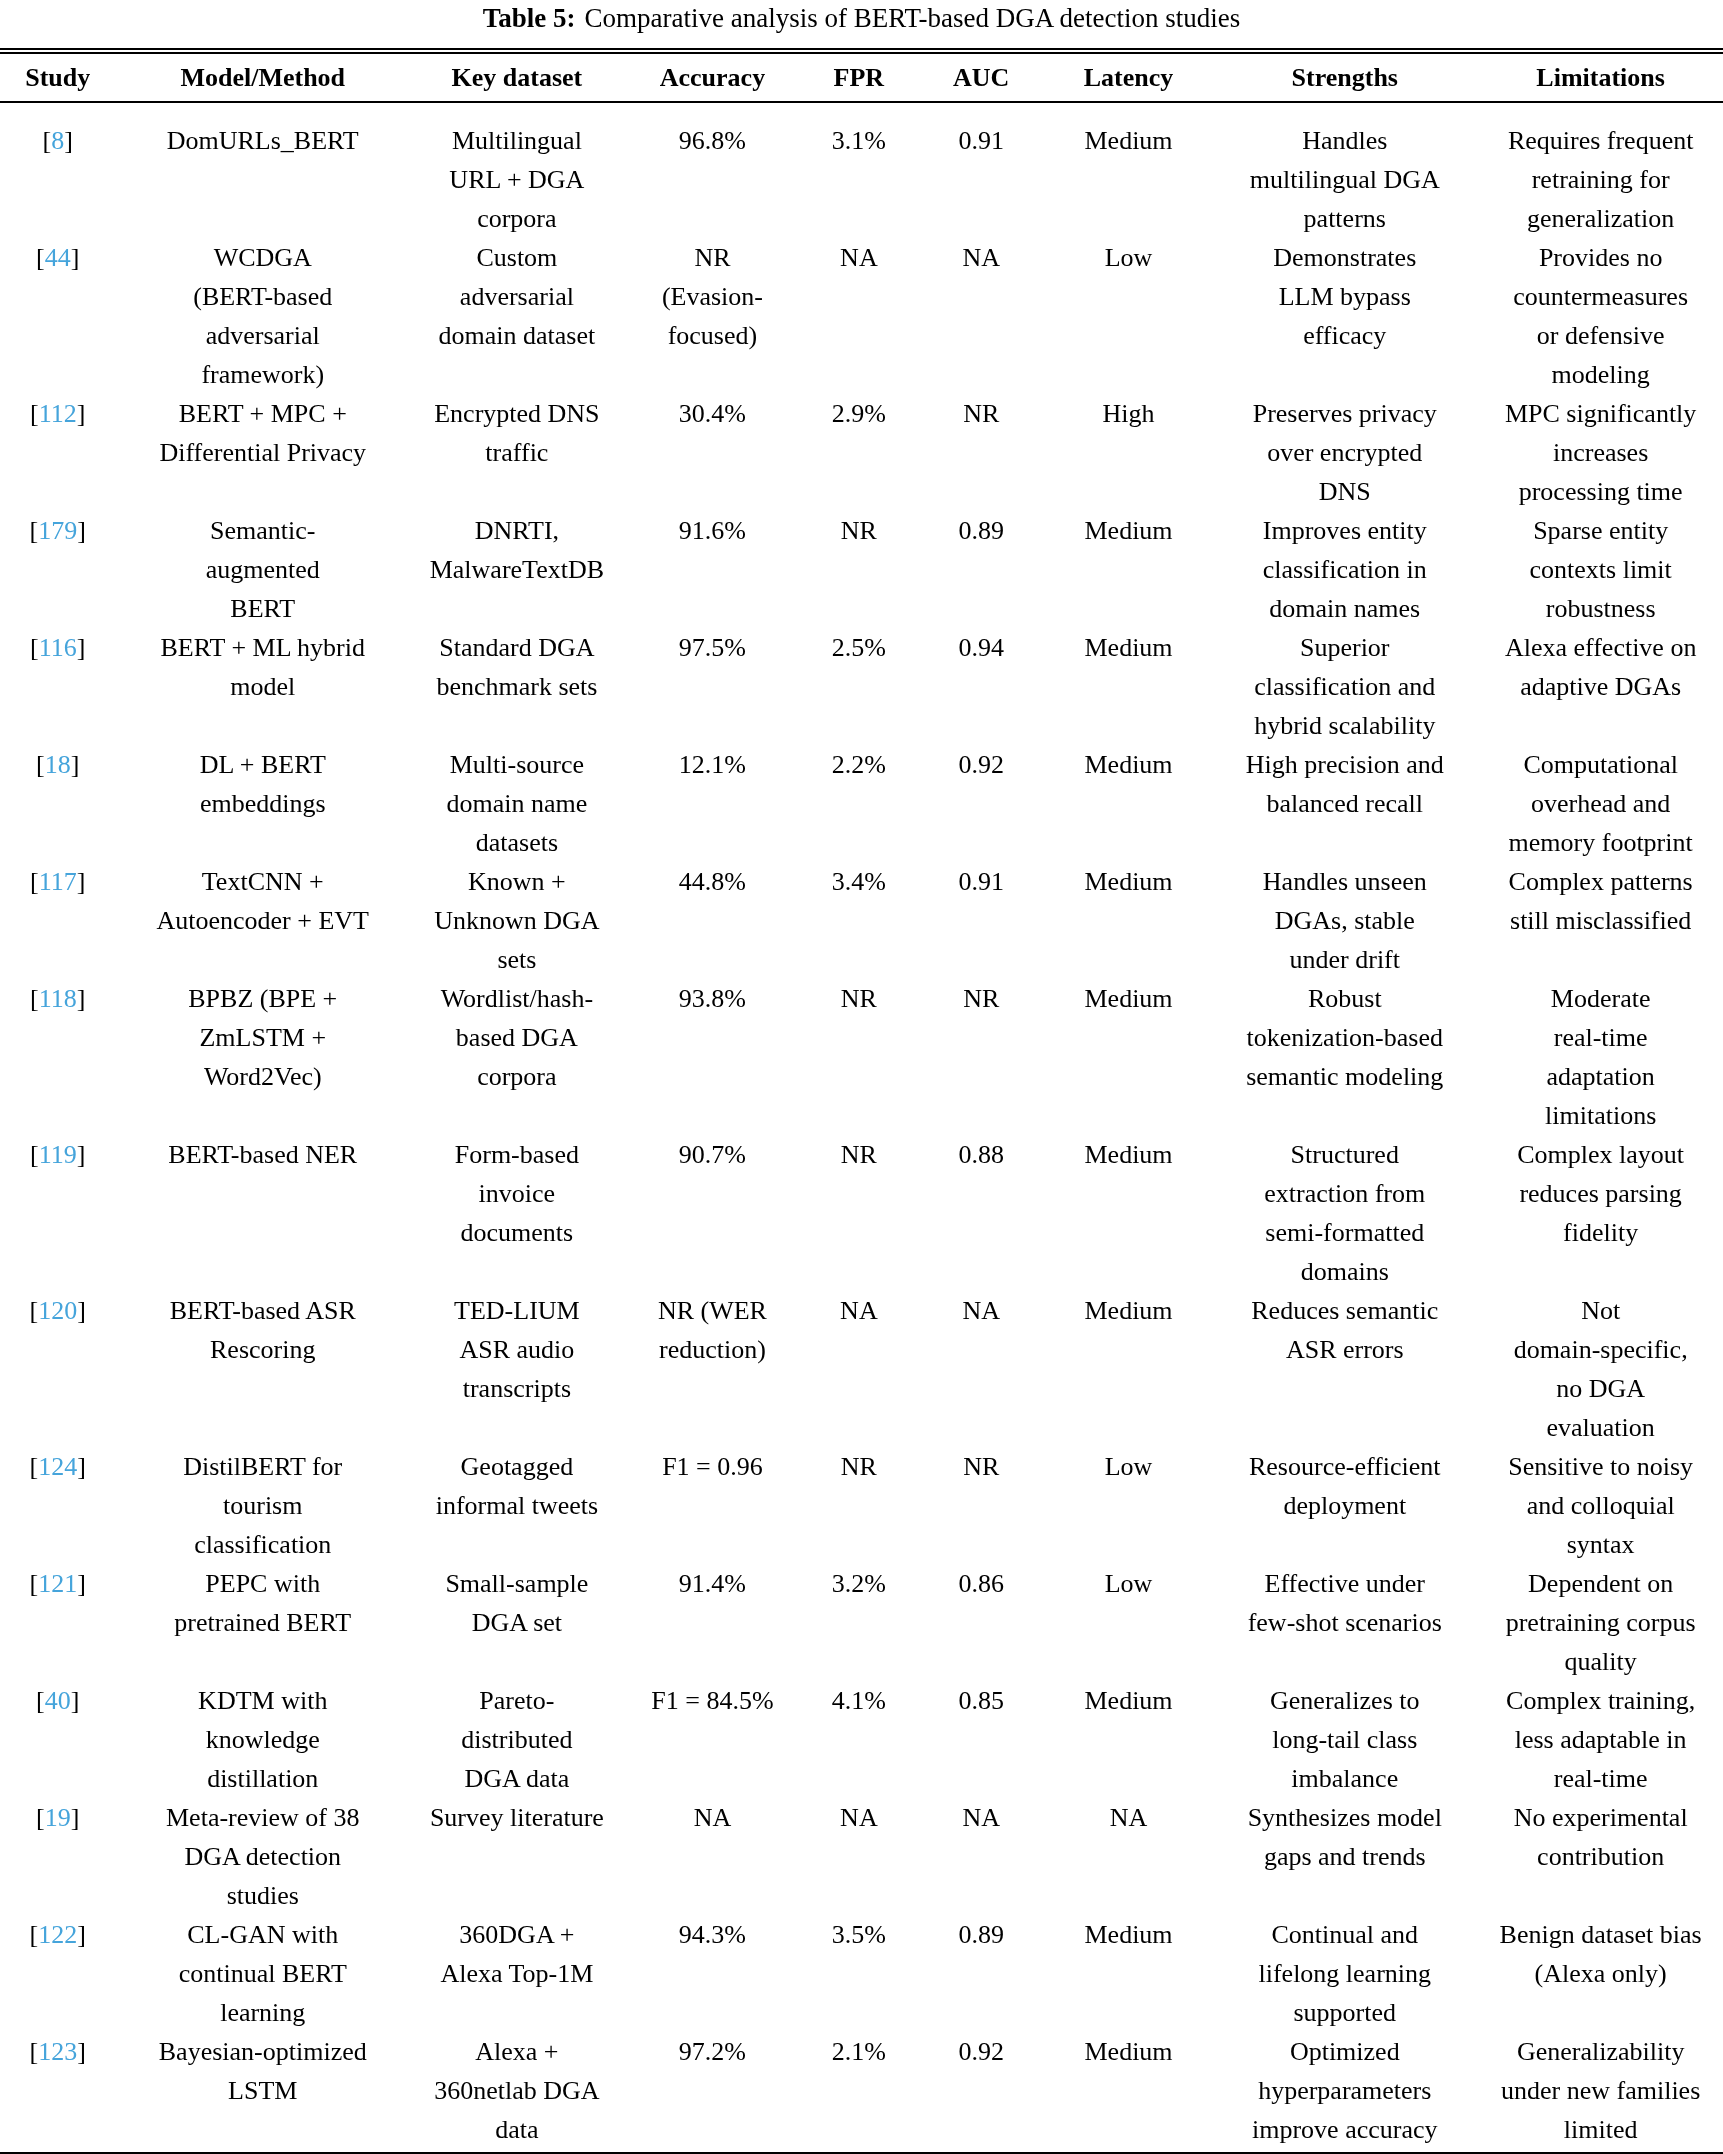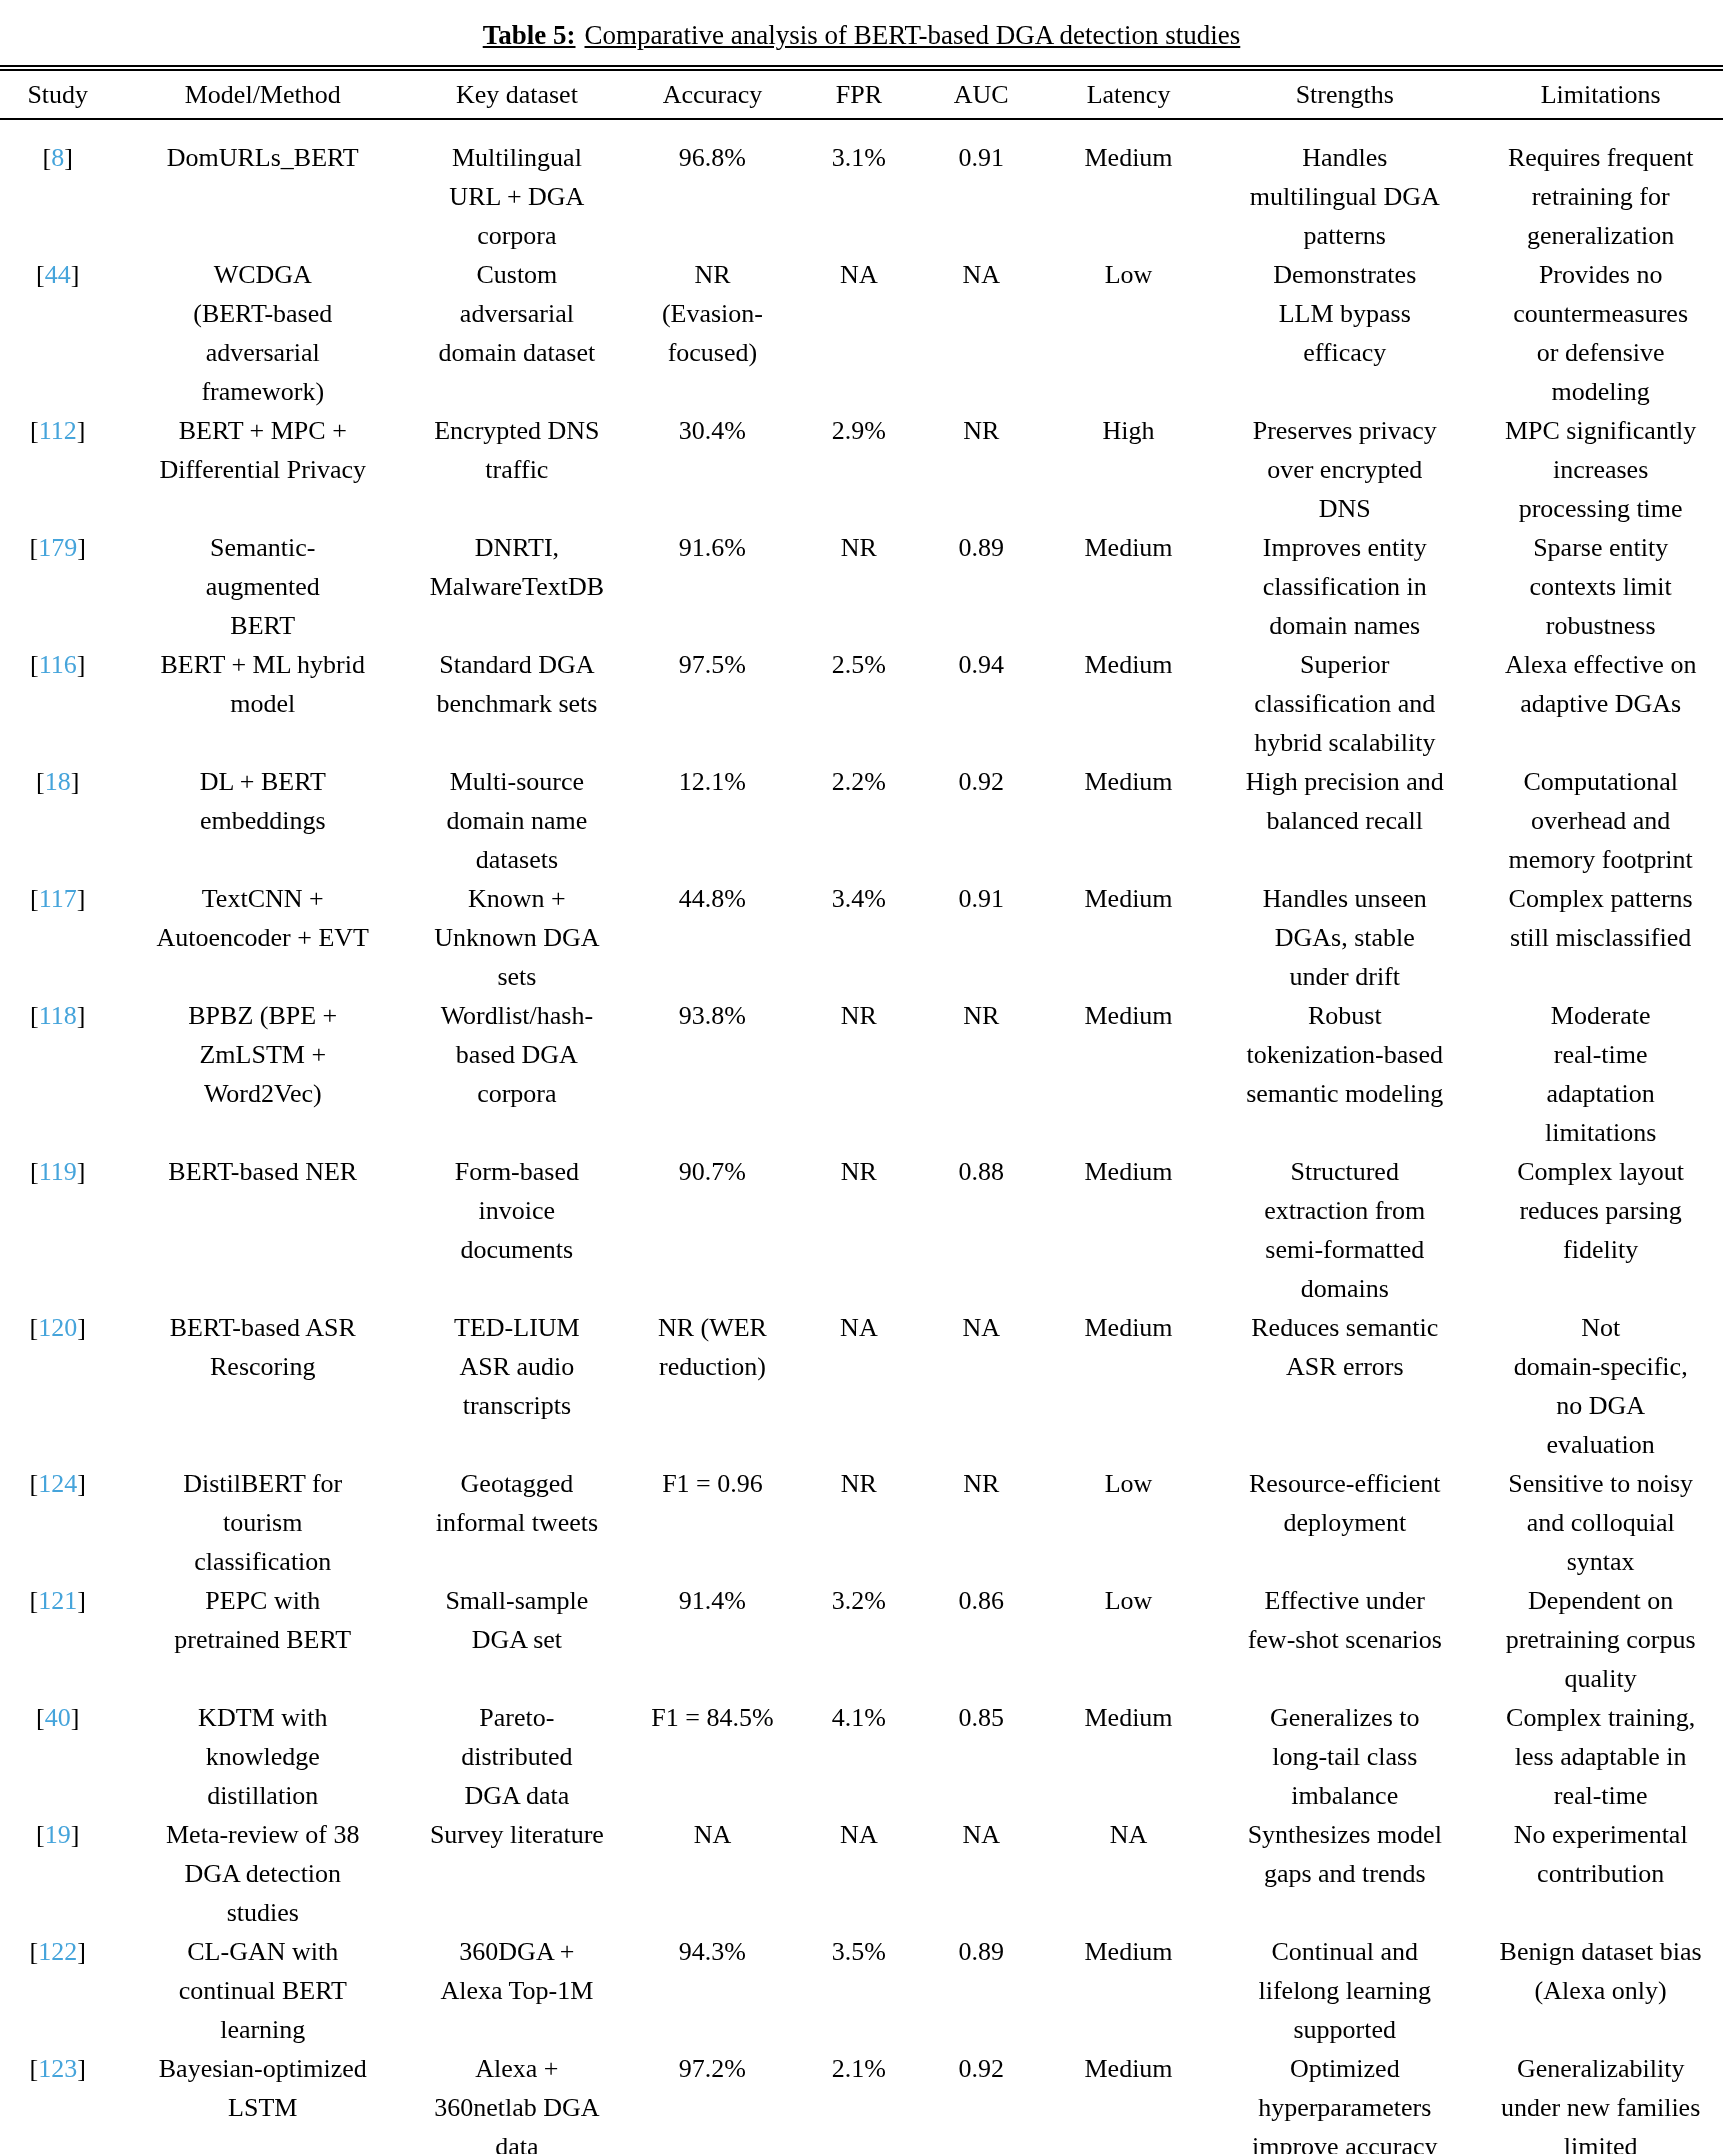--- a/index.html
+++ b/index.html
@@ -14,38 +14,37 @@
     background: #ffffff;
     color: #000000;
     font-family: "Liberation Serif", serif;
     box-sizing: border-box;
     overflow: hidden;
   }
   .caption {
     text-align: center;
     font-size: 27px;
     line-height: 32px;
-    padding-top: 19px;
+    padding-top: 2px;
     padding-bottom: 14.3px;
-    text-decoration: underline;
   }
   .caption-label {
     font-weight: bold;
     margin-right: 9px;
   }
   table.comp {
     width: 100%;
     border-collapse: collapse;
     table-layout: fixed;
     border-top: 6.2px double #000;
     border-bottom: 7.1px double #000;
     font-size: 26px;
   }
   thead th {
-    font-weight: normal;
+    font-weight: bold;
     text-align: center;
     vertical-align: middle;
     padding: 9.8px 1.8px 8px 1.8px;
     border-bottom: 2.7px solid #000;
     font-size: 26px;
     line-height: 28.5px;
   }
   tbody td {
     text-align: center;
     vertical-align: top;

